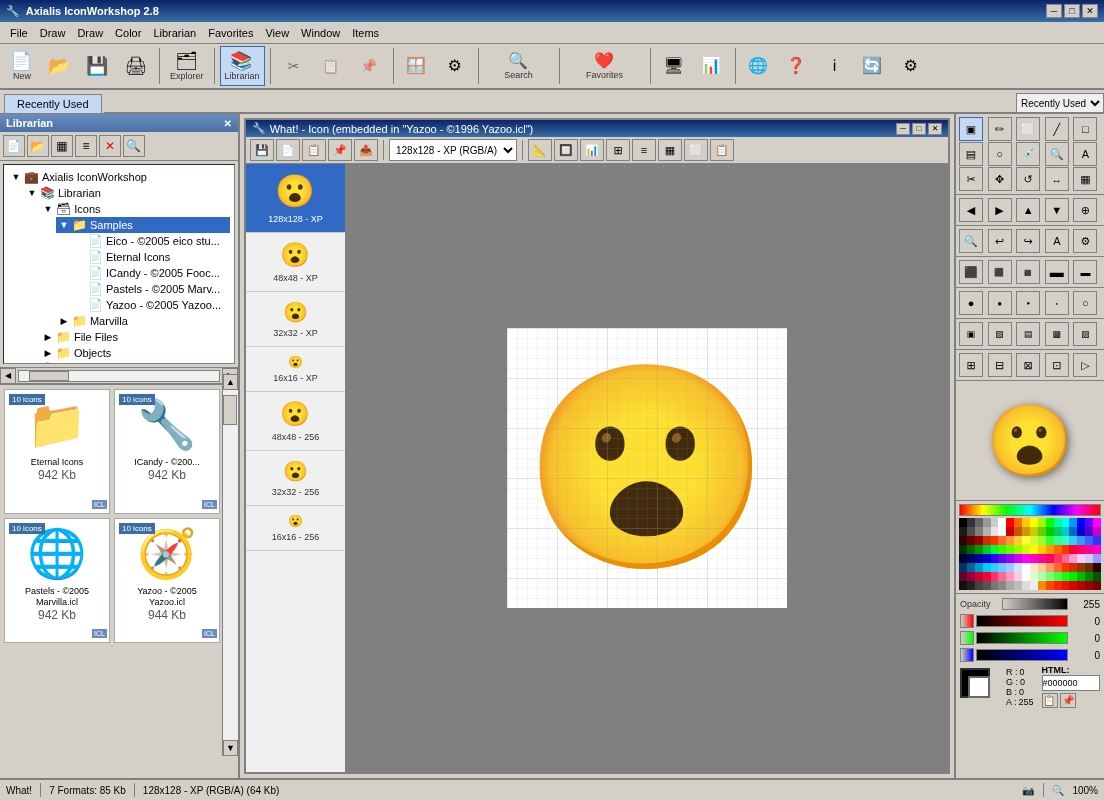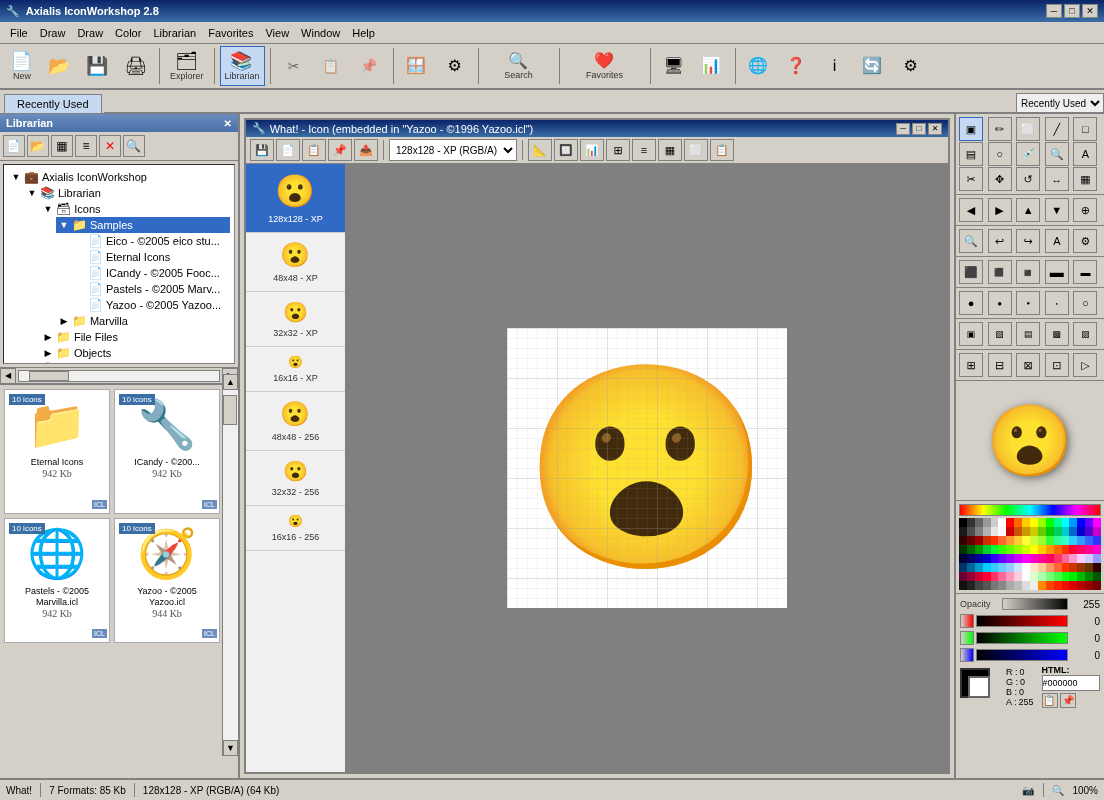--- a/index.html
+++ b/index.html
@@ -117,21 +117,21 @@
     
     #status-bar { height: 22px; background: #d4d0c8; border-top: 2px solid #808080; display: flex; align-items: center; gap: 8px; padding: 0 6px; font-size: 10px; }
     #status-bar .status-sep { width: 1px; height: 14px; background: #808080; }
     
     
     #lib-icon-grid { height: 290px; overflow-y: auto; background: #d4d0c8; border-top: 2px solid #808080; padding: 4px; }
     .lib-thumb-row { display: flex; gap: 4px; margin-bottom: 4px; }
     .lib-thumb { width: 106px; height: 125px; background: white; border: 1px solid #aaa; display: flex; flex-direction: column; align-items: center; justify-content: flex-start; padding: 6px 4px 4px; cursor: pointer; position: relative; overflow: hidden; }
     .lib-thumb .thumb-ico { font-size: 48px; margin-bottom: 4px; }
     .lib-thumb .thumb-name { font-size: 9px; text-align: center; color: #000; line-height: 1.2; }
-    .lib-thumb .thumb-size { font-size: 10px; color: #555; font-family: Liberation Serif, serif; }
+    .lib-thumb .thumb-size { font-size: 12px; color: #555; }
     .lib-badge { position: absolute; top: 4px; left: 4px; font-size: 8px; background: #3a6ea5; color: white; padding: 1px 3px; }
     .lib-icl { position: absolute; bottom: 4px; right: 2px; background: #6b8dbe; color: white; font-size: 7px; padding: 1px 2px; }
     
     
     #lib-scroll-v { width: 16px; background: #d4d0c8; border-left: 1px solid #808080; display: flex; flex-direction: column; }
     .sb-arrow { height: 16px; border: 1px solid #808080; background: #d4d0c8; display: flex; align-items: center; justify-content: center; font-size: 9px; cursor: pointer; }
     .sb-track { flex: 1; background: #f0f0f0; position: relative; }
     .sb-thumb { width: 14px; height: 30px; background: #d4d0c8; border: 1px solid #808080; position: absolute; top: 5px; }
   </style>
 </head>
@@ -151,21 +151,21 @@
 
 <div id="menu-bar">
 <span>File</span>
     <span>Draw</span>
     <span>Draw</span>
     <span>Color</span>
     <span>Librarian</span>
     <span>Favorites</span>
     <span>View</span>
     <span>Window</span>
-    <span>Help</span>
+    <span>Items</span>
   </div>
 
 <div id="toolbar">
 
   <div class="tb-btn">
     <span class="icon">📄</span>
     <span class="label">New</span>
   </div>
   <div class="tb-btn">
     <span class="icon">📂</span>

